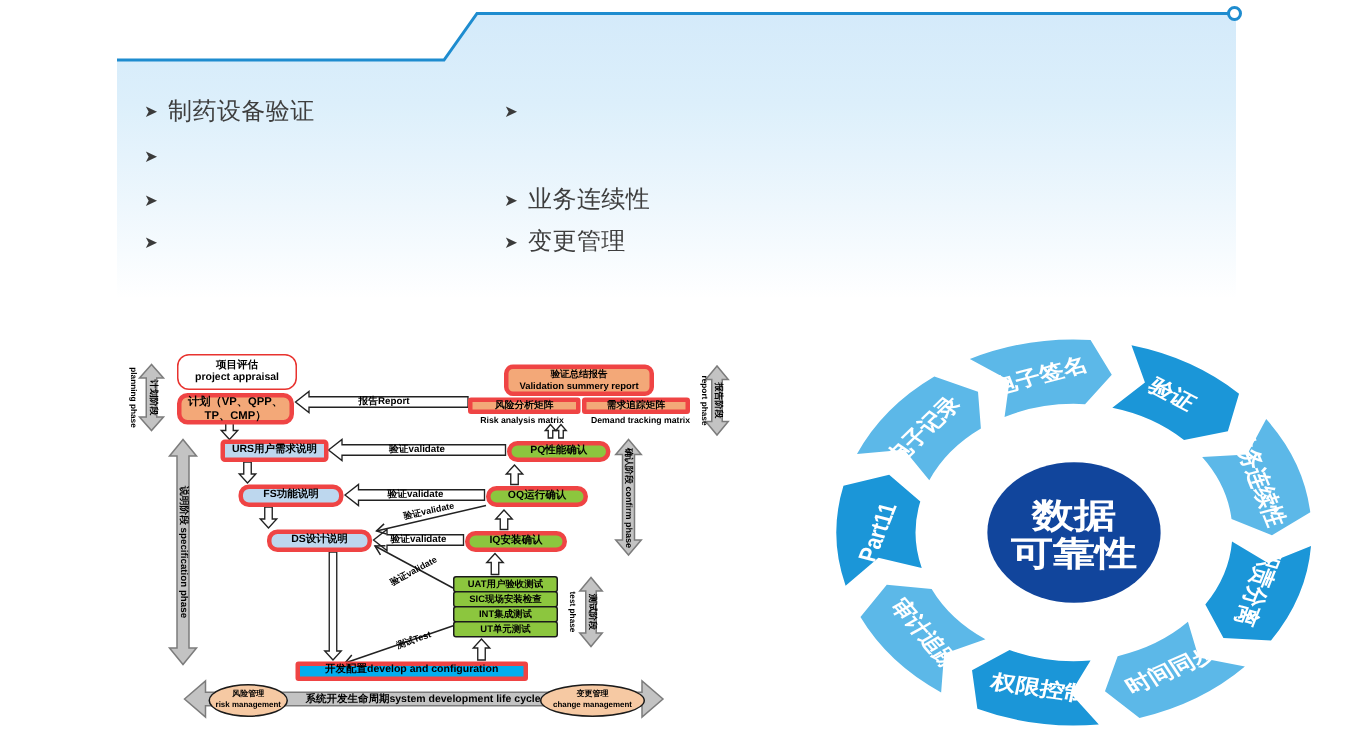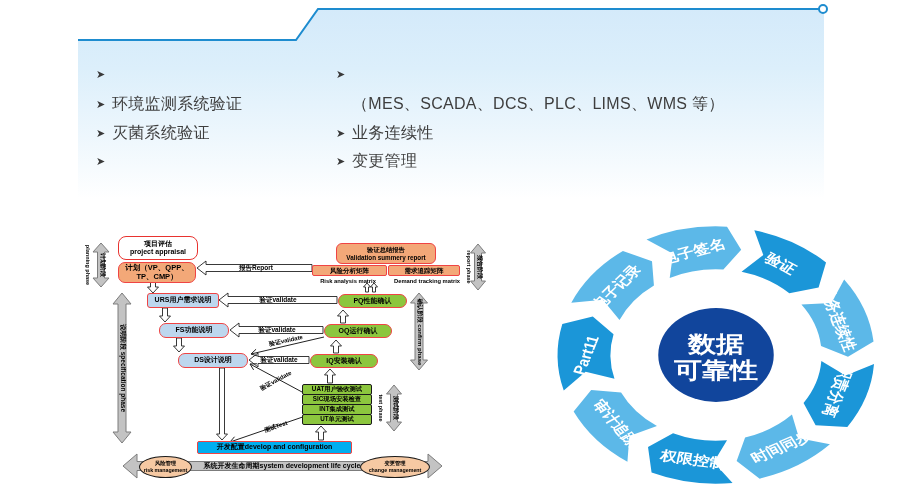--- a/index.html
+++ b/index.html
@@ -14,21 +14,21 @@
   .card-line { position:absolute; left:78px; top:1px; width:760px; height:52px; overflow:visible; }
 
   .bullet-row { position:absolute; height:22px; display:flex; align-items:center;
     color:#3e3e3e; font-size:16px; font-weight:400; letter-spacing:.3px; white-space:nowrap; }
   .bullet-row .mk { font-size:11px; width:16px; color:#3a3a3a; flex:0 0 16px; }
   .mk-hidden { visibility:hidden; }
 
   
   .vmodel { position:absolute; left:78px; top:230px; width:410px; height:266px; }
   .vmodel svg.arrows { position:absolute; left:0; top:0; width:410px; height:266px; }
-  .bx { position:absolute; border:1px solid #ef4444; font-weight:bold; color:#000;
+  .bx { position:absolute; border:3px solid #ef4444; font-weight:bold; color:#000;
     display:flex; flex-direction:column; align-items:center; justify-content:center;
     text-align:center; line-height:1.15; }
   .bx-appraisal { left:40px; top:6px; width:80px; height:24px; background:#fff;
     border:1.5px solid #e8332f; border-radius:8px; font-size:7px; }
   .bx-plan { left:40px; top:32px; width:78px; height:21px; background:#f3a878;
     border-radius:7px; font-size:7.5px; padding:0 3px; }
   .bx-blue { background:#bdd7ee; font-size:7px; }
   .bx-urs { left:69px; top:63px; width:72px; height:15px; border-radius:3px; }
   .bx-fs  { left:81px; top:93px; width:70px; height:15px; border-radius:7px; }
   .bx-ds  { left:100px; top:123px; width:70px; height:15px; border-radius:7px; }
@@ -67,39 +67,34 @@
 <div class="page">
 
   <div class="card"></div>
   <svg class="card-line">
     <polyline points="0,39 218,39 240,8 741,8" fill="none" stroke="#1e8ccf" stroke-width="2"></polyline>
     <circle cx="745" cy="8" r="4" fill="#ffffff" stroke="#1e8ccf" stroke-width="2"></circle>
   </svg>
 
   <div class="bullet-row" style="left:96px;top:63px">
       <span class="mk">➤</span>
+      <span>制药设备验证</span>
     </div>
   <div class="bullet-row" style="left:96px;top:93px">
       <span class="mk">➤</span>
-      <span>环境监测系统验证</span>
     </div>
   <div class="bullet-row" style="left:96px;top:122px">
       <span class="mk">➤</span>
-      <span>灭菌系统验证</span>
     </div>
   <div class="bullet-row" style="left:96px;top:150px">
       <span class="mk">➤</span>
     </div>
 
   <div class="bullet-row" style="left:336px;top:63px">
       <span class="mk">➤</span>
-    </div>
-  <div class="bullet-row" style="left:336px;top:93px">
-      <span class="mk mk-hidden">➤</span>
-      <span>（MES、SCADA、DCS、PLC、LIMS、WMS 等）</span>
     </div>
   <div class="bullet-row" style="left:336px;top:122px">
       <span class="mk">➤</span>
       <span>业务连续性</span>
     </div>
   <div class="bullet-row" style="left:336px;top:150px">
       <span class="mk">➤</span>
       <span>变更管理</span>
     </div>
 

